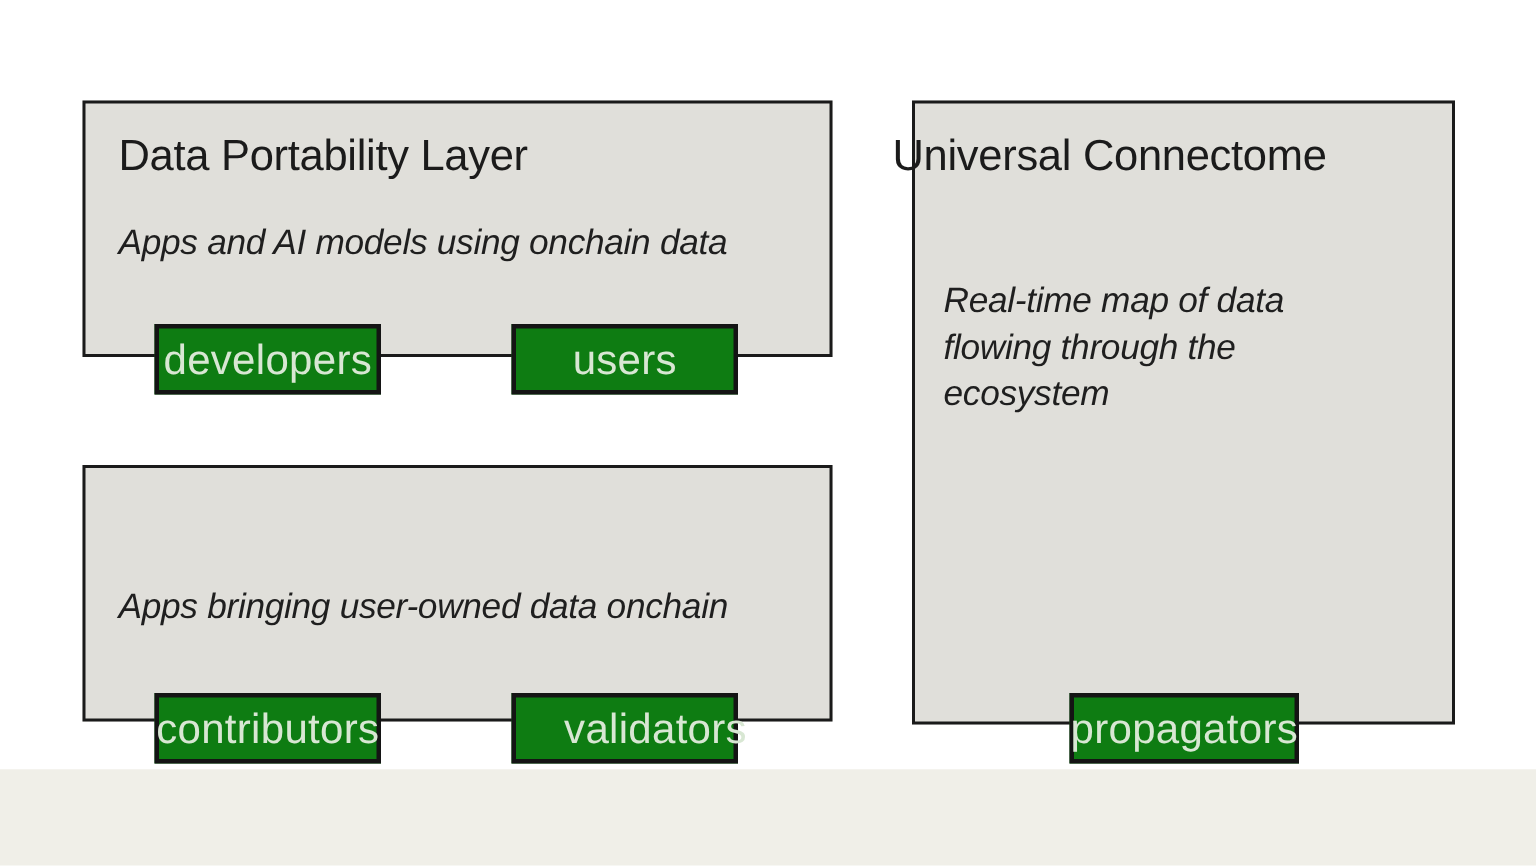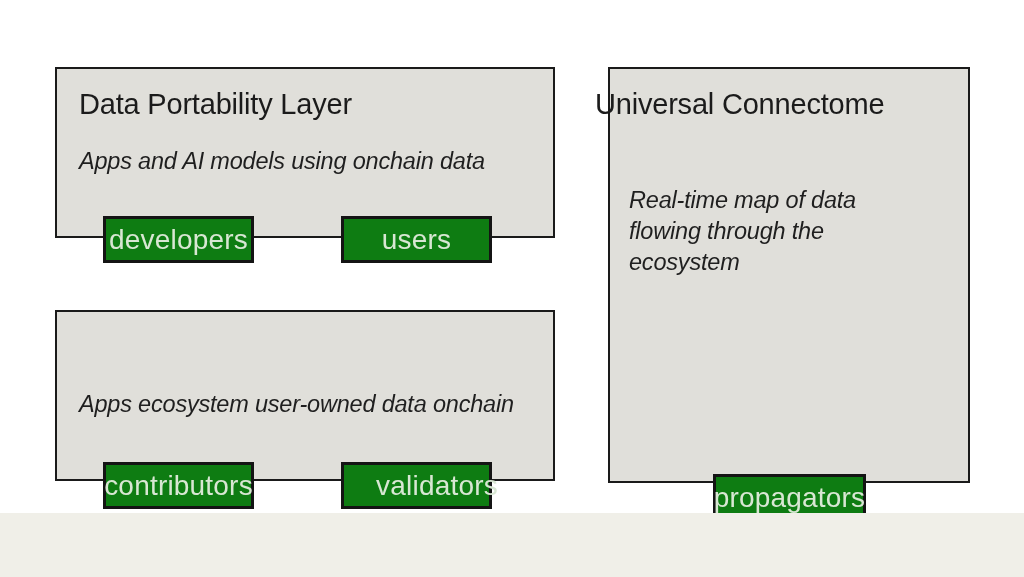--- a/index.html
+++ b/index.html
@@ -64,39 +64,39 @@
   }
   .tag span {
     font-size: 28px;
     color: #d8e7d3;
     letter-spacing: 0.2px;
   }
   .tag-developers   { left: 103px; top: 216px; width: 151px; }
   .tag-users        { left: 341px; top: 216px; width: 151px; }
   .tag-contributors { left: 103px; top: 462px; width: 151px; }
   .tag-validators   { left: 341px; top: 462px; width: 151px; padding-left: 41px; }
-  .tag-propagators  { left: 713px; top: 462px; width: 153px; margin-top: 12px; }
+  .tag-propagators  { left: 713px; top: 462px; width: 153px; }
 </style>
 </head>
 <body>
 
 <div class="canvas">
 
   <section class="box box-portability"></section>
   <h2 class="box-title t-portability-title">Data Portability Layer</h2>
   <p class="box-subtitle t-portability-sub">Apps and AI models using onchain data</p>
   <div class="tag tag-developers">
     <span>developers</span>
   </div>
   <div class="tag tag-users">
     <span>users</span>
   </div>
 
   <section class="box box-liquidity"></section>
-  <p class="box-subtitle t-liquidity-sub">Apps ecosystem user-owned data onchain</p>
+  <p class="box-subtitle t-liquidity-sub">Apps bringing user-owned data onchain</p>
   <div class="tag tag-contributors">
     <span>contributors</span>
   </div>
   <div class="tag tag-validators">
     <span>validators</span>
   </div>
 
   <section class="box box-connectome"></section>
   <h2 class="box-title t-connectome-title">Universal Connectome</h2>
   <p class="box-subtitle t-connectome-sub">Real-time map of data

